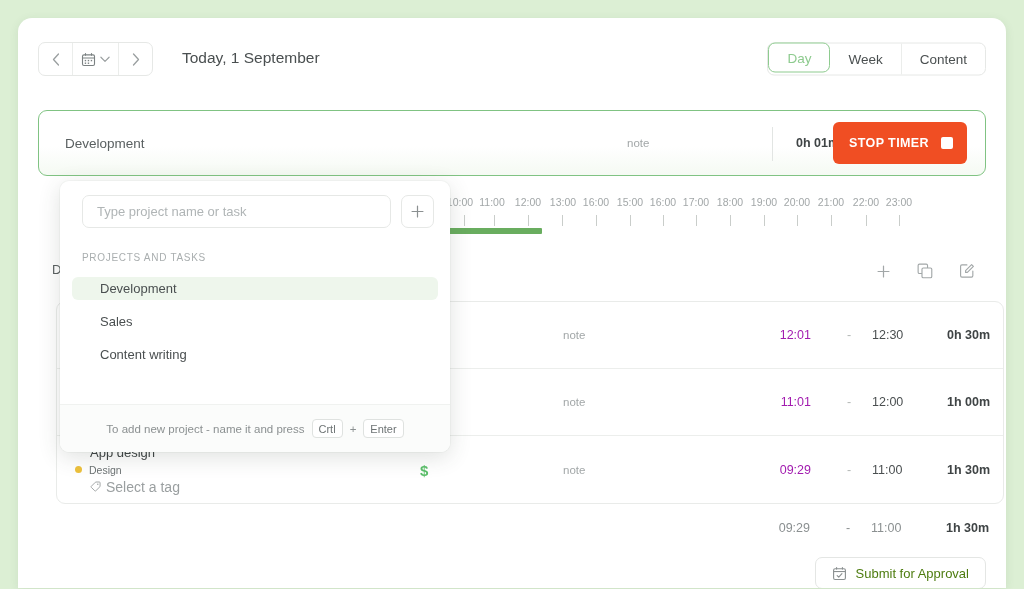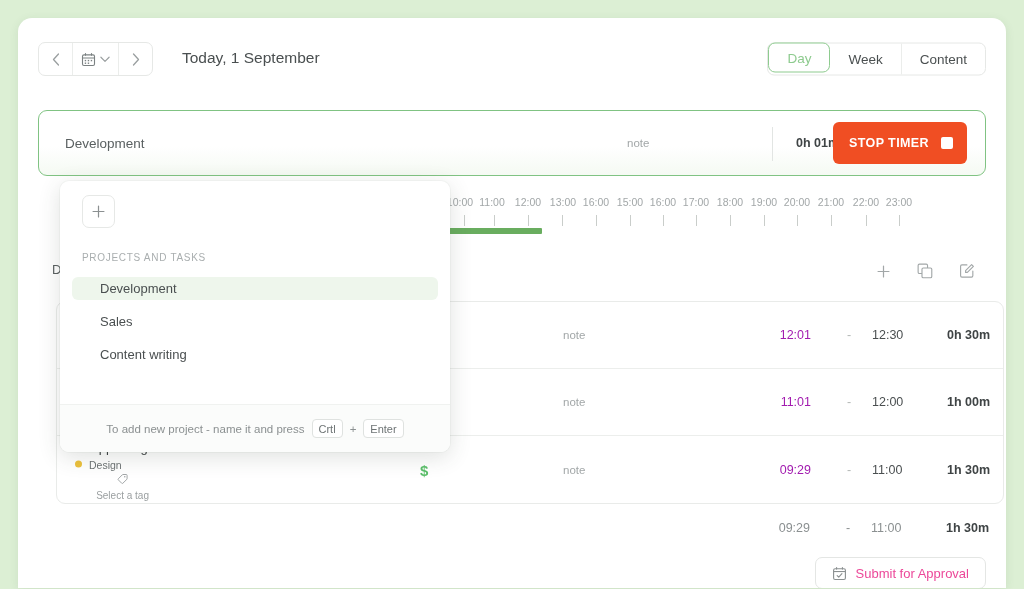--- a/index.html
+++ b/index.html
@@ -261,24 +261,23 @@
     margin-left: -15px;
   }
   .entry-project {
     font-size: 10.5px;
     color: #6d7374;
   }
   .entry-tag {
     display: flex;
     align-items: center;
     gap: 5px;
-    font-size: 10px;
+    font-size: 14px;
     color: #9a9fa0;
     cursor: pointer;
-    flex-direction: column;
   }
 
   .entry-billable {
     position: absolute;
     left: 363px; top: 50%;
     transform: translateY(-50%);
     font-size: 15px;
     font-weight: bold;
     color: #5bbf6a;
     cursor: pointer;
@@ -345,21 +344,21 @@
     gap: 9px;
     padding: 0 16px;
     background: #fff;
     border: 1px solid #e4e6e4;
     border-radius: 7px;
     cursor: pointer;
   }
   .submit-label {
     font-family: "Liberation Sans", sans-serif;
     font-size: 13px;
-    color: #ec4899;
+    color: #4d7c0f;
   }
 
   
   .picker {
     position: absolute;
     left: 42px; top: 163px;
     width: 390px;
     background: #ffffff;
     border-radius: 9px;
     box-shadow: 0 5px 22px rgba(55,70,55,.16), 0 0 0 1px rgba(120,130,120,.05);
@@ -613,20 +612,21 @@
       <path d="M1.7 5.9H14.3" stroke="#8b9091" stroke-width="1.2"></path>
       <path d="M4.9 1.6V3.3M11.1 1.6V3.3" stroke="#8b9091" stroke-width="1.2" stroke-linecap="round"></path>
       <path d="M5.5 10.2L7.2 11.9L10.6 8.2" stroke="#8b9091" stroke-width="1.2" stroke-linecap="round" stroke-linejoin="round"></path>
     </svg>
     <span class="submit-label">Submit for Approval</span>
   </button>
 
   <div class="picker">
 
     <div class="picker-top">
+      <input class="picker-input" type="text" placeholder="Type project name or task" style="">
       <div class="picker-add">
         <svg width="15" height="15" viewBox="0 0 16 16" fill="none">
           <path d="M8 2.2V13.8M2.2 8H13.8" stroke="#8b9091" stroke-width="1.3" stroke-linecap="round"></path>
         </svg>
       </div>
     </div>
 
     <div class="picker-section-label">PROJECTS AND TASKS</div>
 
     <div class="picker-list">

